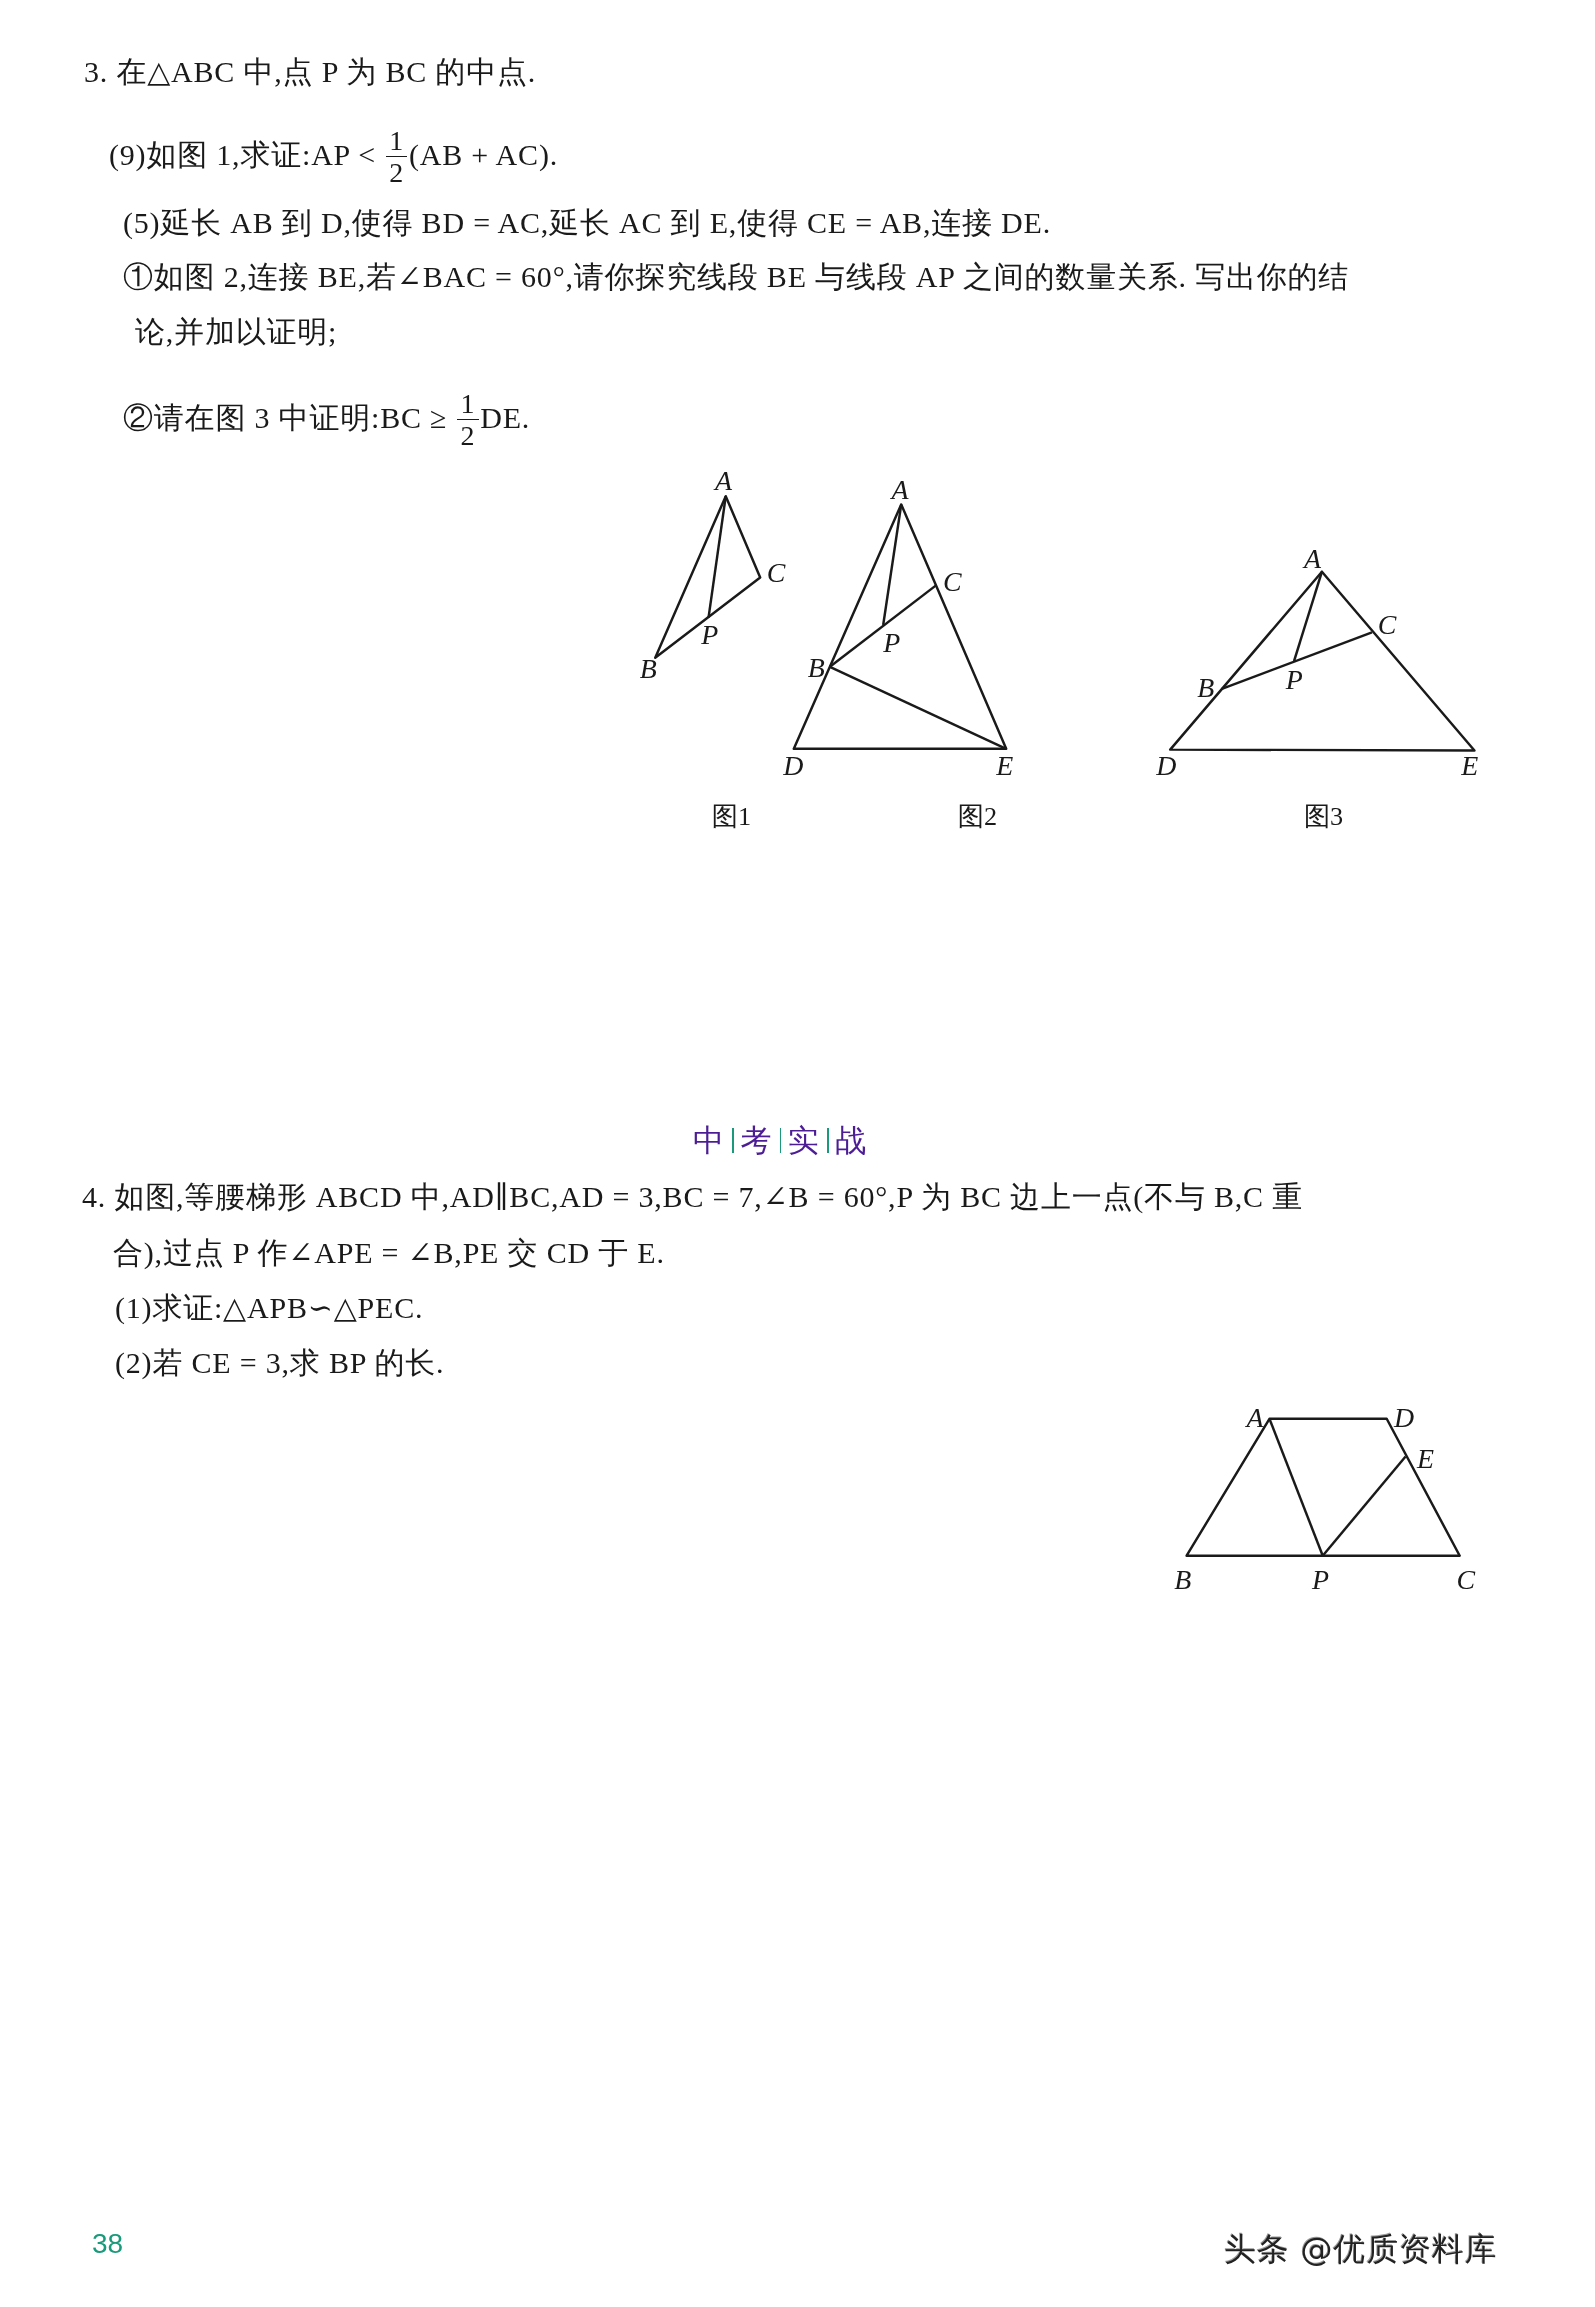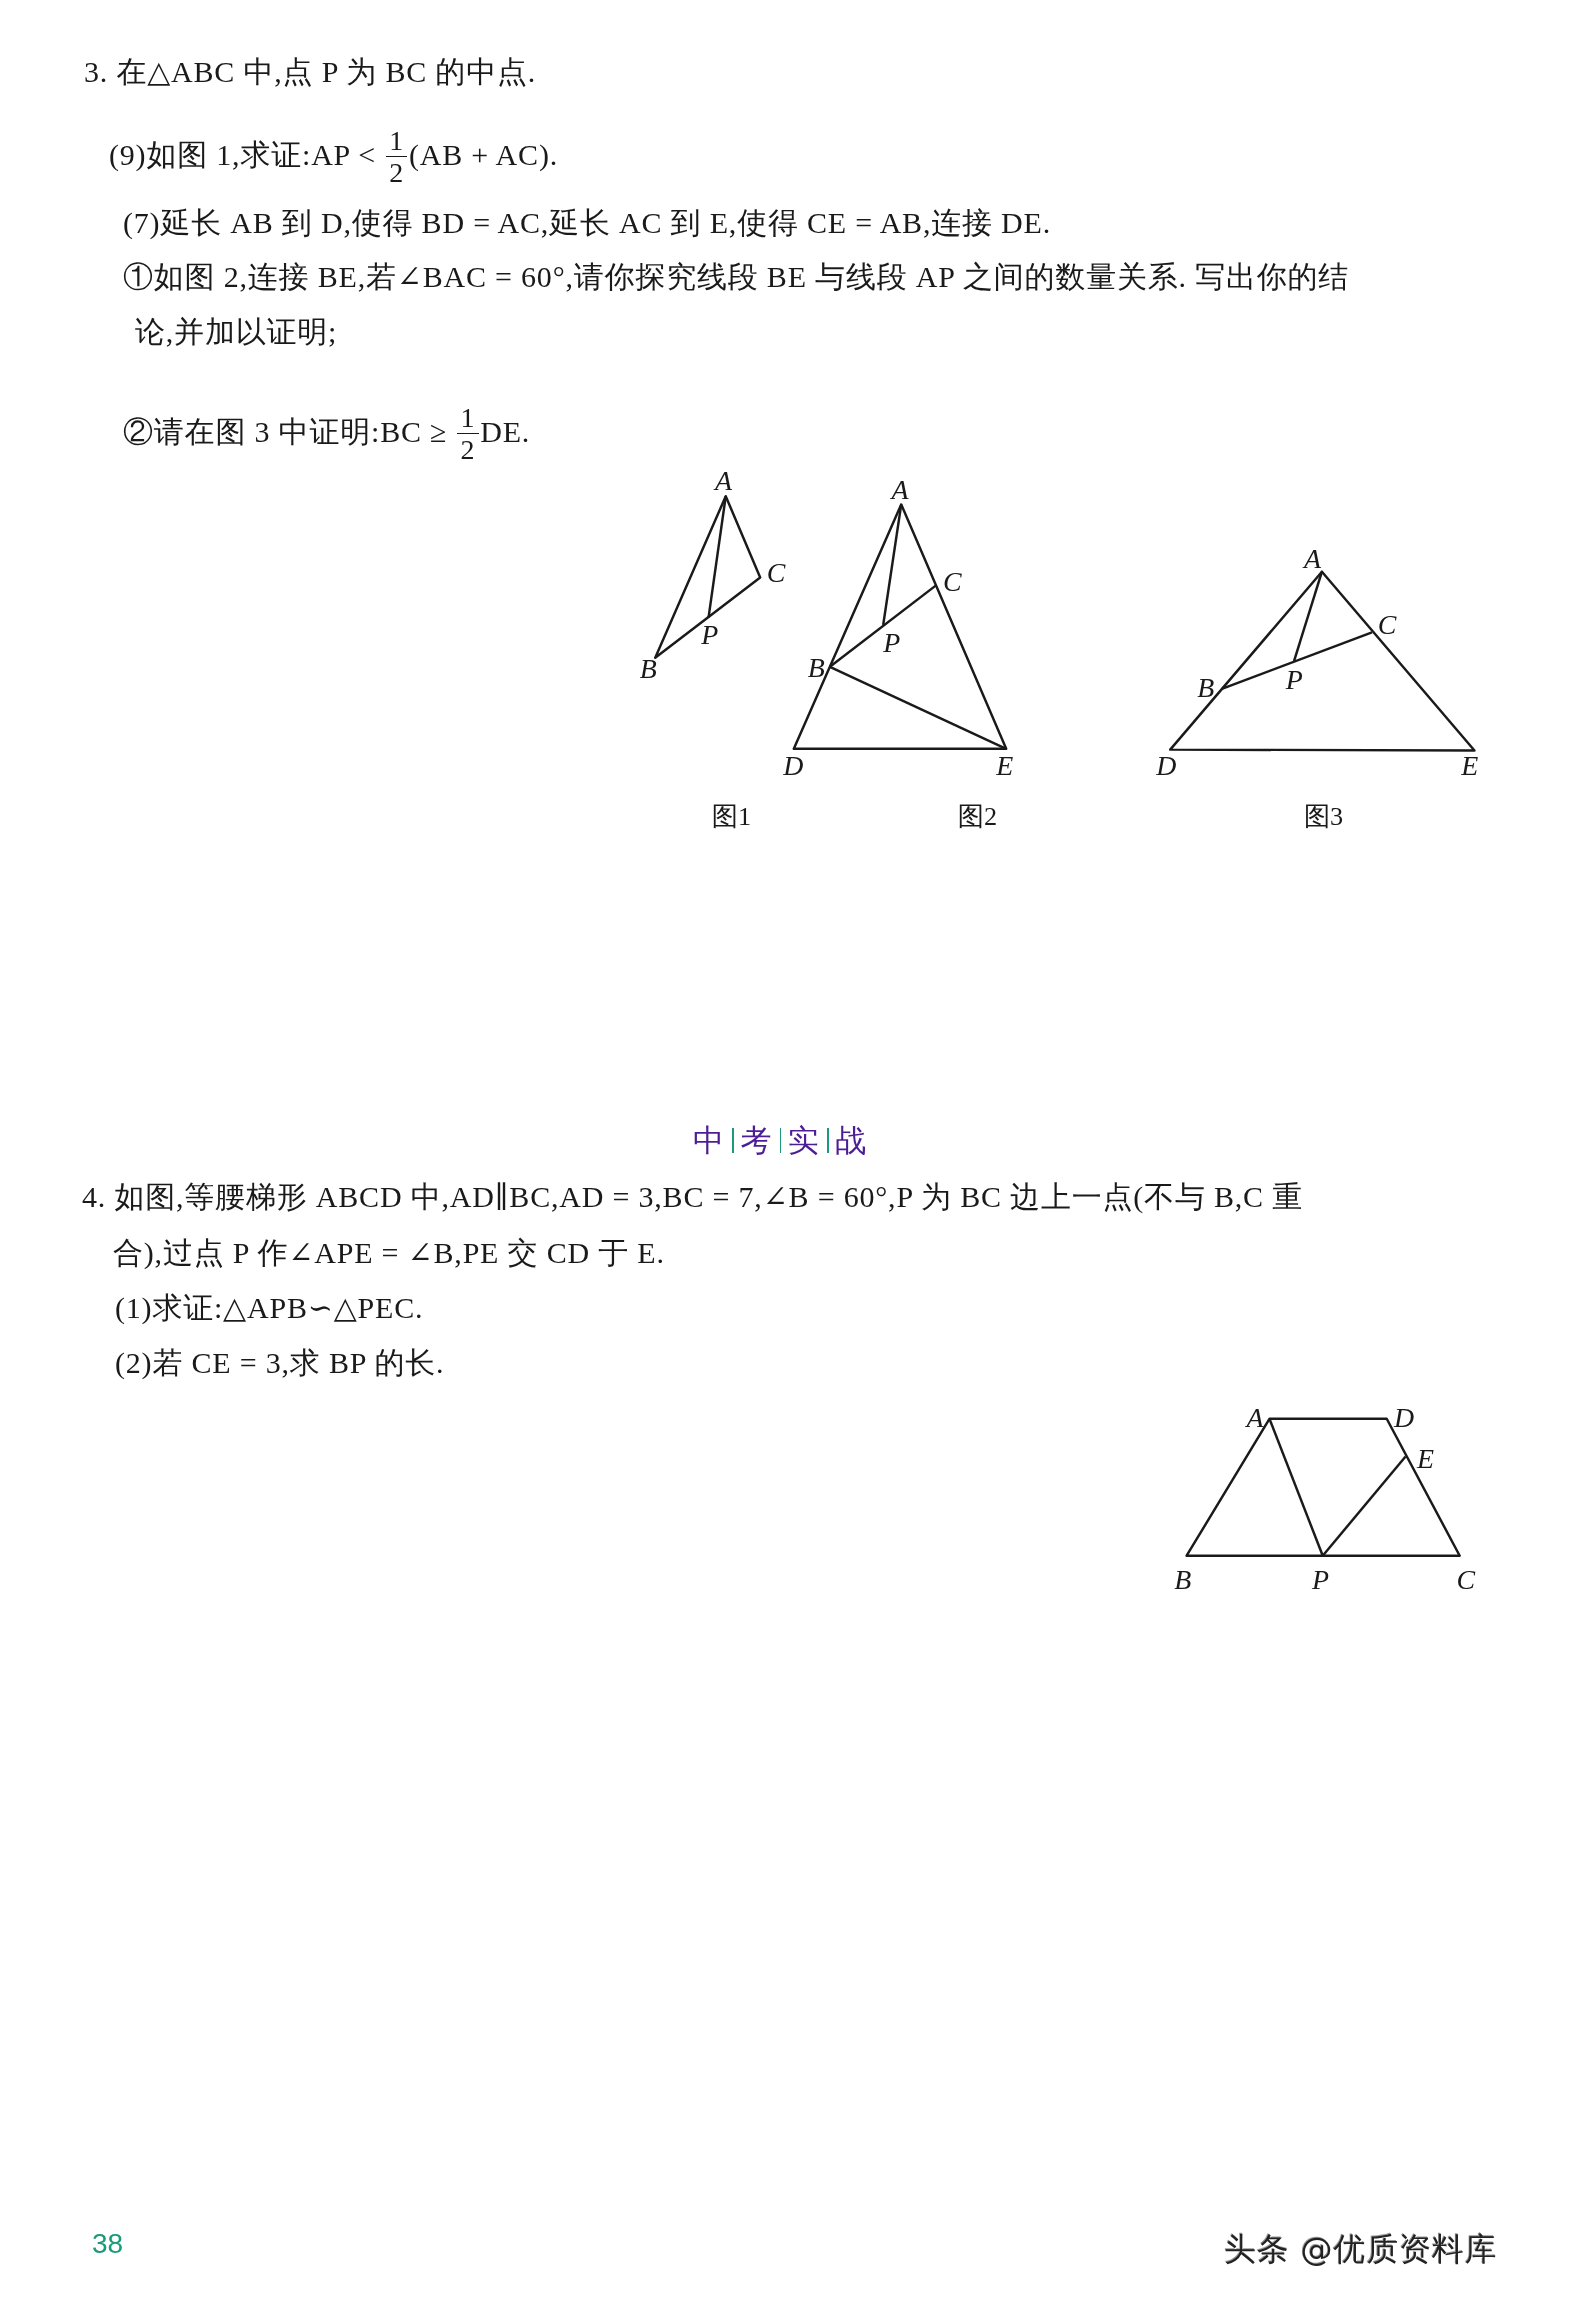--- a/index.html
+++ b/index.html
@@ -27,25 +27,25 @@
 </style>
 </head>
 <body>
 
 <div class="line" style="left:84px; top:54px;">3. 在△ABC 中,点 P 为 BC 的中点.</div>
 
 <div class="line" style="left:109px; top:127px;">
   <span>(9)如图 1,求证:</span><span class="m">AP</span><span> &lt; </span><span class="frac"><span class="num">1</span><span class="den">2</span></span><span class="m">(AB + AC).</span>
 </div>
 
-<div class="line" style="left:123px; top:205px;">(7)延长 AB 到 D,使得 BD = AC,延长 AC 到 E,使得 CE = AB,连接 DE.</div>
+<div class="line" style="left:123px; top:205px;">(5)延长 AB 到 D,使得 BD = AC,延长 AC 到 E,使得 CE = AB,连接 DE.</div>
 <div class="line" style="left:123px; top:259px;">①如图 2,连接 BE,若∠BAC = 60°,请你探究线段 BE 与线段 AP 之间的数量关系. 写出你的结</div>
 <div class="line" style="left:123px; top:314px;margin-left:12px;">论,并加以证明;</div>
 
-<div class="line" style="left:123px; top:390px;margin-top:14px;">
+<div class="line" style="left:123px; top:390px;">
   <span>②请在图 3 中证明:</span><span class="m">BC ≥ </span><span class="frac"><span class="num">1</span><span class="den">2</span></span><span class="m">DE.</span>
 </div>
 
 <svg class="fig" width="1595" height="2307" viewBox="0 0 1945 2813">
   <g stroke="#1a1a1a" stroke-width="3" fill="none" stroke-linejoin="round">
 
     <g>
       <polygon points="885,605 927,704 799,802"></polygon>
       <line x1="885" y1="605" x2="864" y2="753"></line>
     </g>

